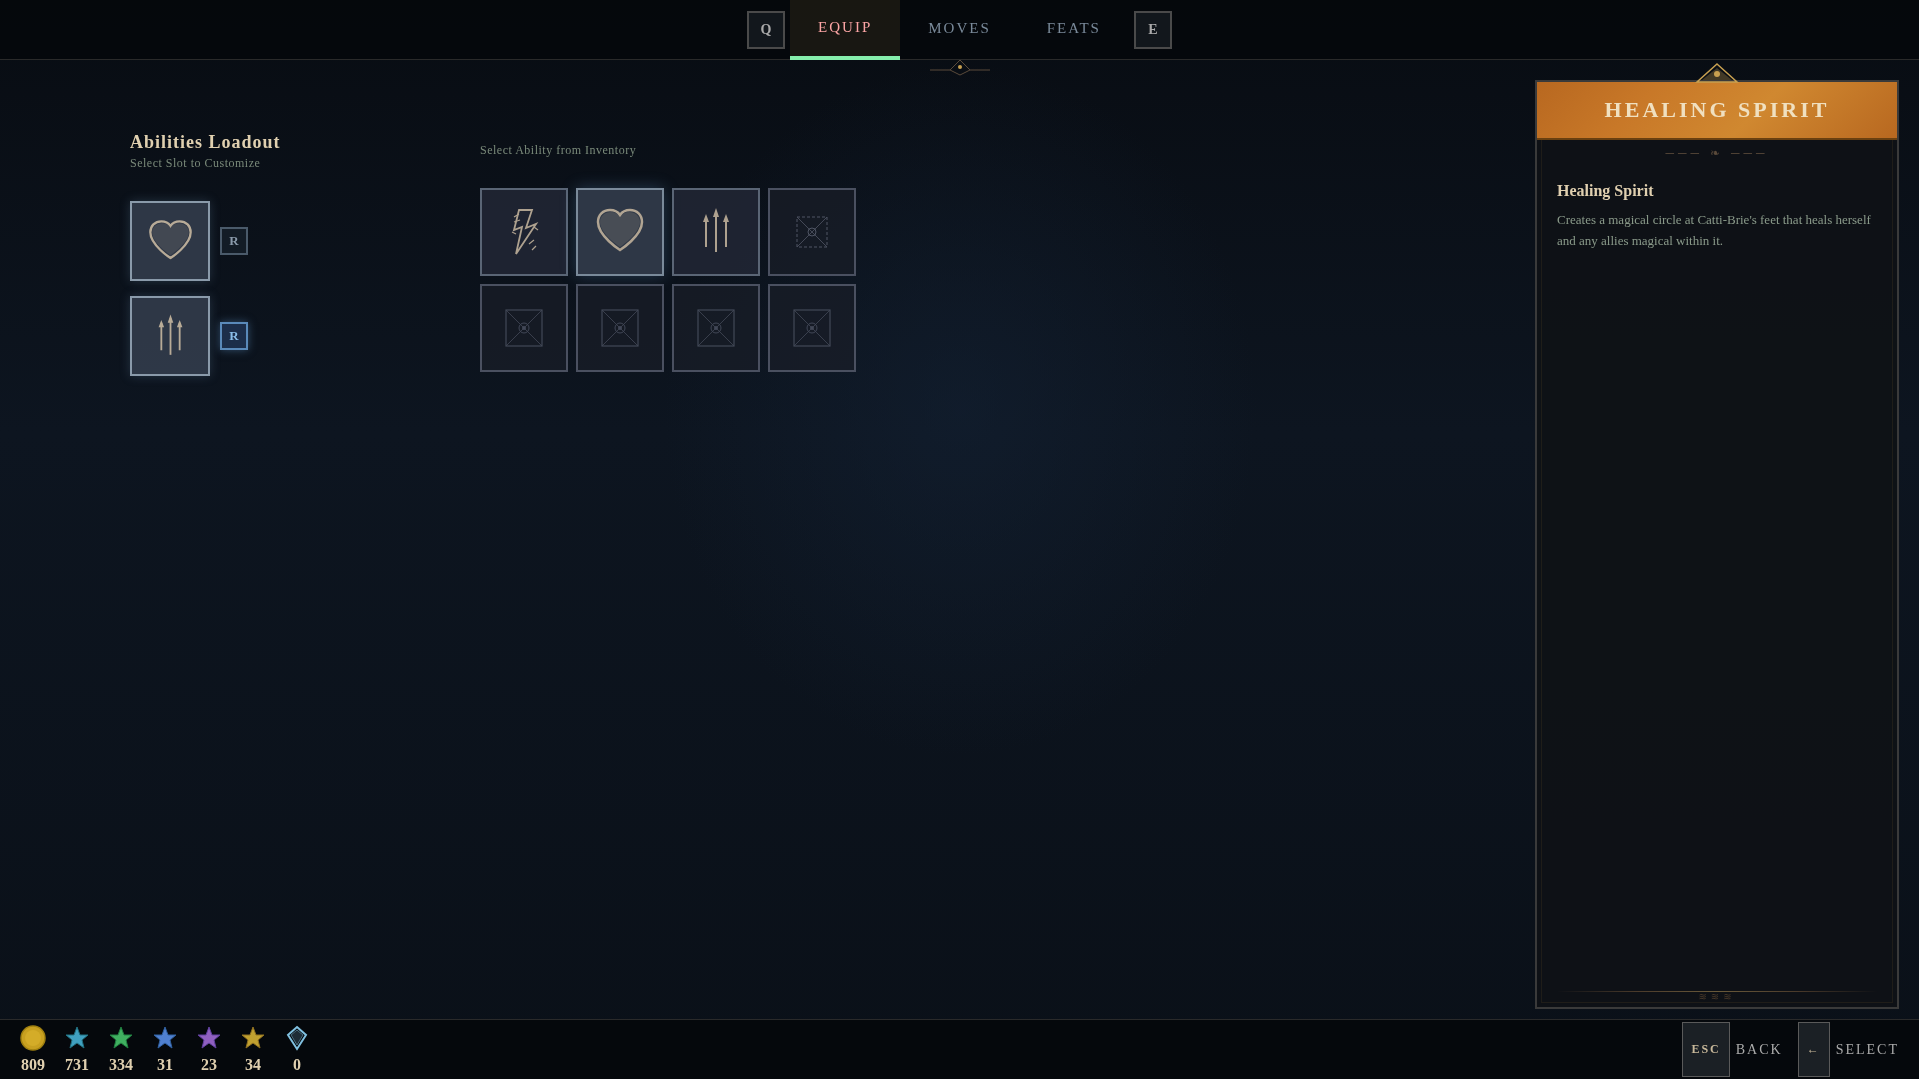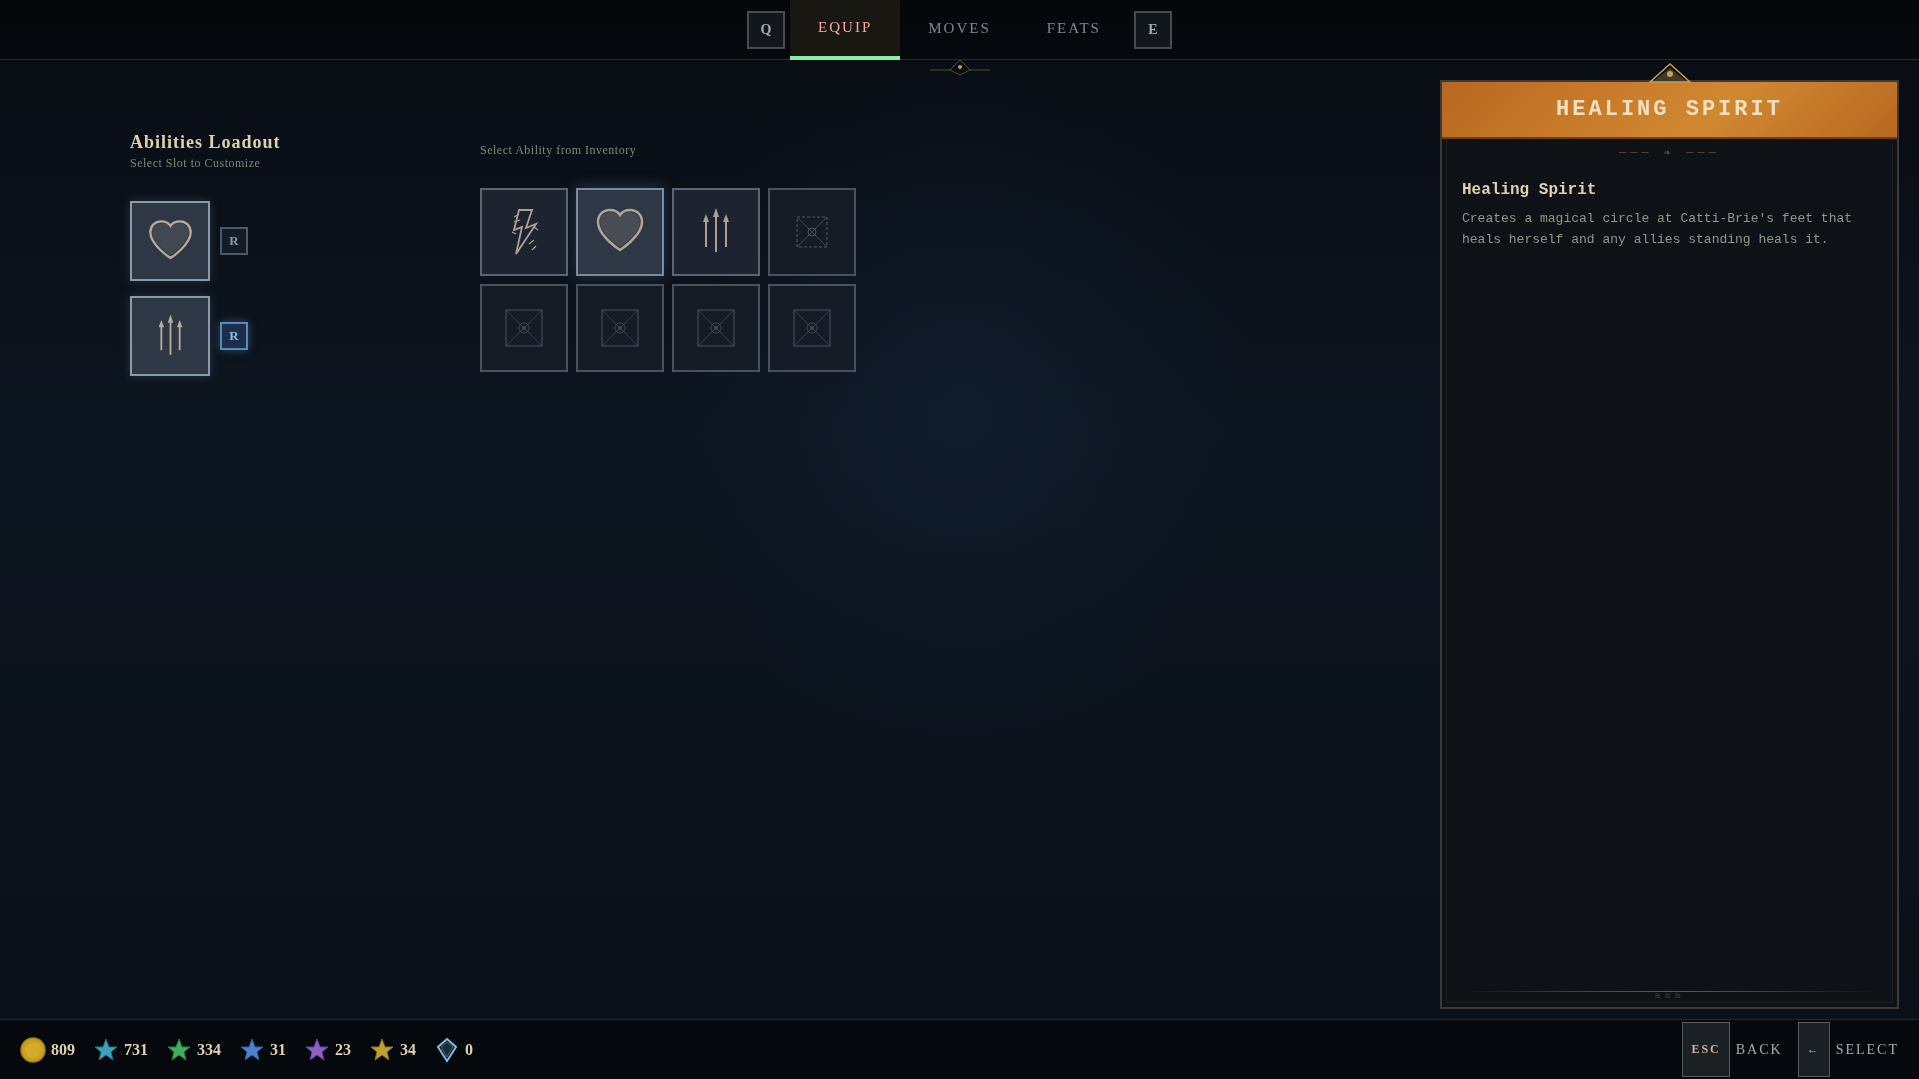--- a/index.html
+++ b/index.html
@@ -198,25 +198,24 @@
       width: 50px;
       height: 50px;
       opacity: 0.3;
     }
 
     
     .detail-panel {
       position: absolute;
       top: 20px;
       right: 20px;
-      width: 459px;
+      width: 364px;
       bottom: 10px;
       background: rgba(15,18,22,0.95);
       border: 2px solid #3a3a3a;
-      font-family: Liberation Mono, monospace;
     }
 
     .detail-header {
       background: linear-gradient(135deg, #b86820 0%, #c87828 30%, #d08830 60%, #b86820 100%);
       padding: 15px 20px;
       text-align: center;
       border-bottom: 2px solid #6a4010;
       position: relative;
     }
 
@@ -275,20 +274,21 @@
       gap: 18px;
     }
 
     .currency-item {
       display: flex;
       align-items: center;
       gap: 5px;
       font-size: 16px;
       font-weight: bold;
       color: #e0d0b0;
+      flex-direction: column;
     }
 
     .bottom-actions {
       margin-left: auto;
       display: flex;
       align-items: center;
       gap: 15px;
     }
 
     .action-item {
@@ -482,21 +482,21 @@
     <div class="detail-header">
       <div class="detail-title">Healing Spirit</div>
     </div>
 
     <div class="detail-divider">
       ─── ❧ ───
     </div>
 
     <div class="detail-body">
       <div class="detail-ability-name">Healing Spirit</div>
-      <div class="detail-description">Creates a magical circle at Catti-Brie's feet that heals herself and any allies standing heals it.</div>
+      <div class="detail-description">Creates a magical circle at Catti-Brie's feet that heals herself and any allies magical within it.</div>
     </div>
 
     <div style="position:absolute;bottom:15px;left:20px;right:20px;height:1px;background:linear-gradient(90deg,transparent,#4a3a2a,#6a5a3a,#4a3a2a,transparent);"></div>
     <div style="position:absolute;bottom:5px;left:50%;transform:translateX(-50%);font-size:10px;color:#4a3a2a;letter-spacing:4px;">≋≋≋</div>
   </div>
 
 </div>
 
 <div class="bottom-bar">
   <div class="currency-group">

